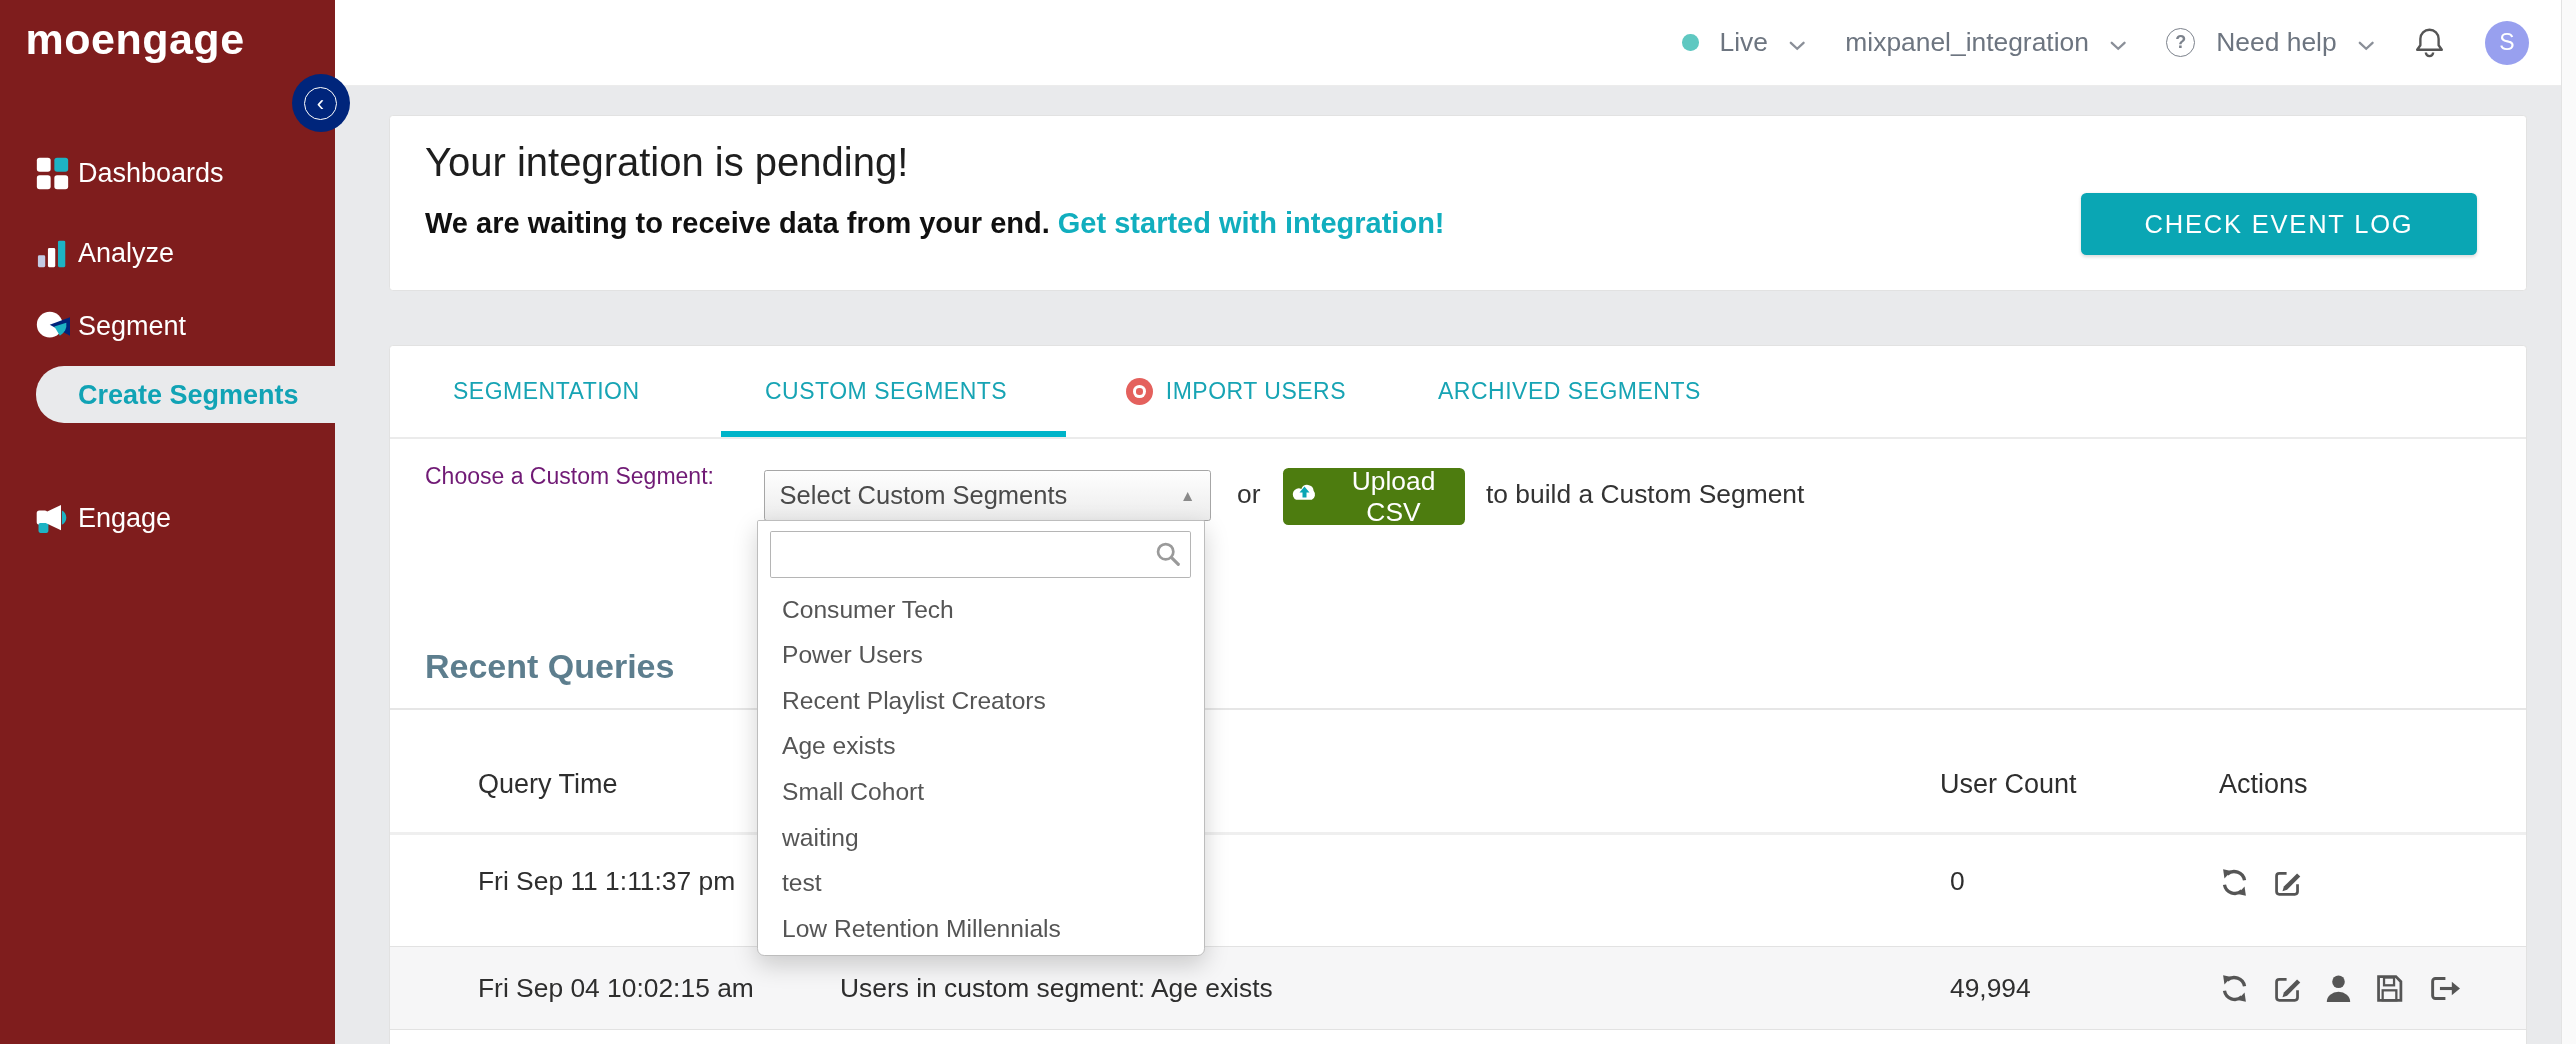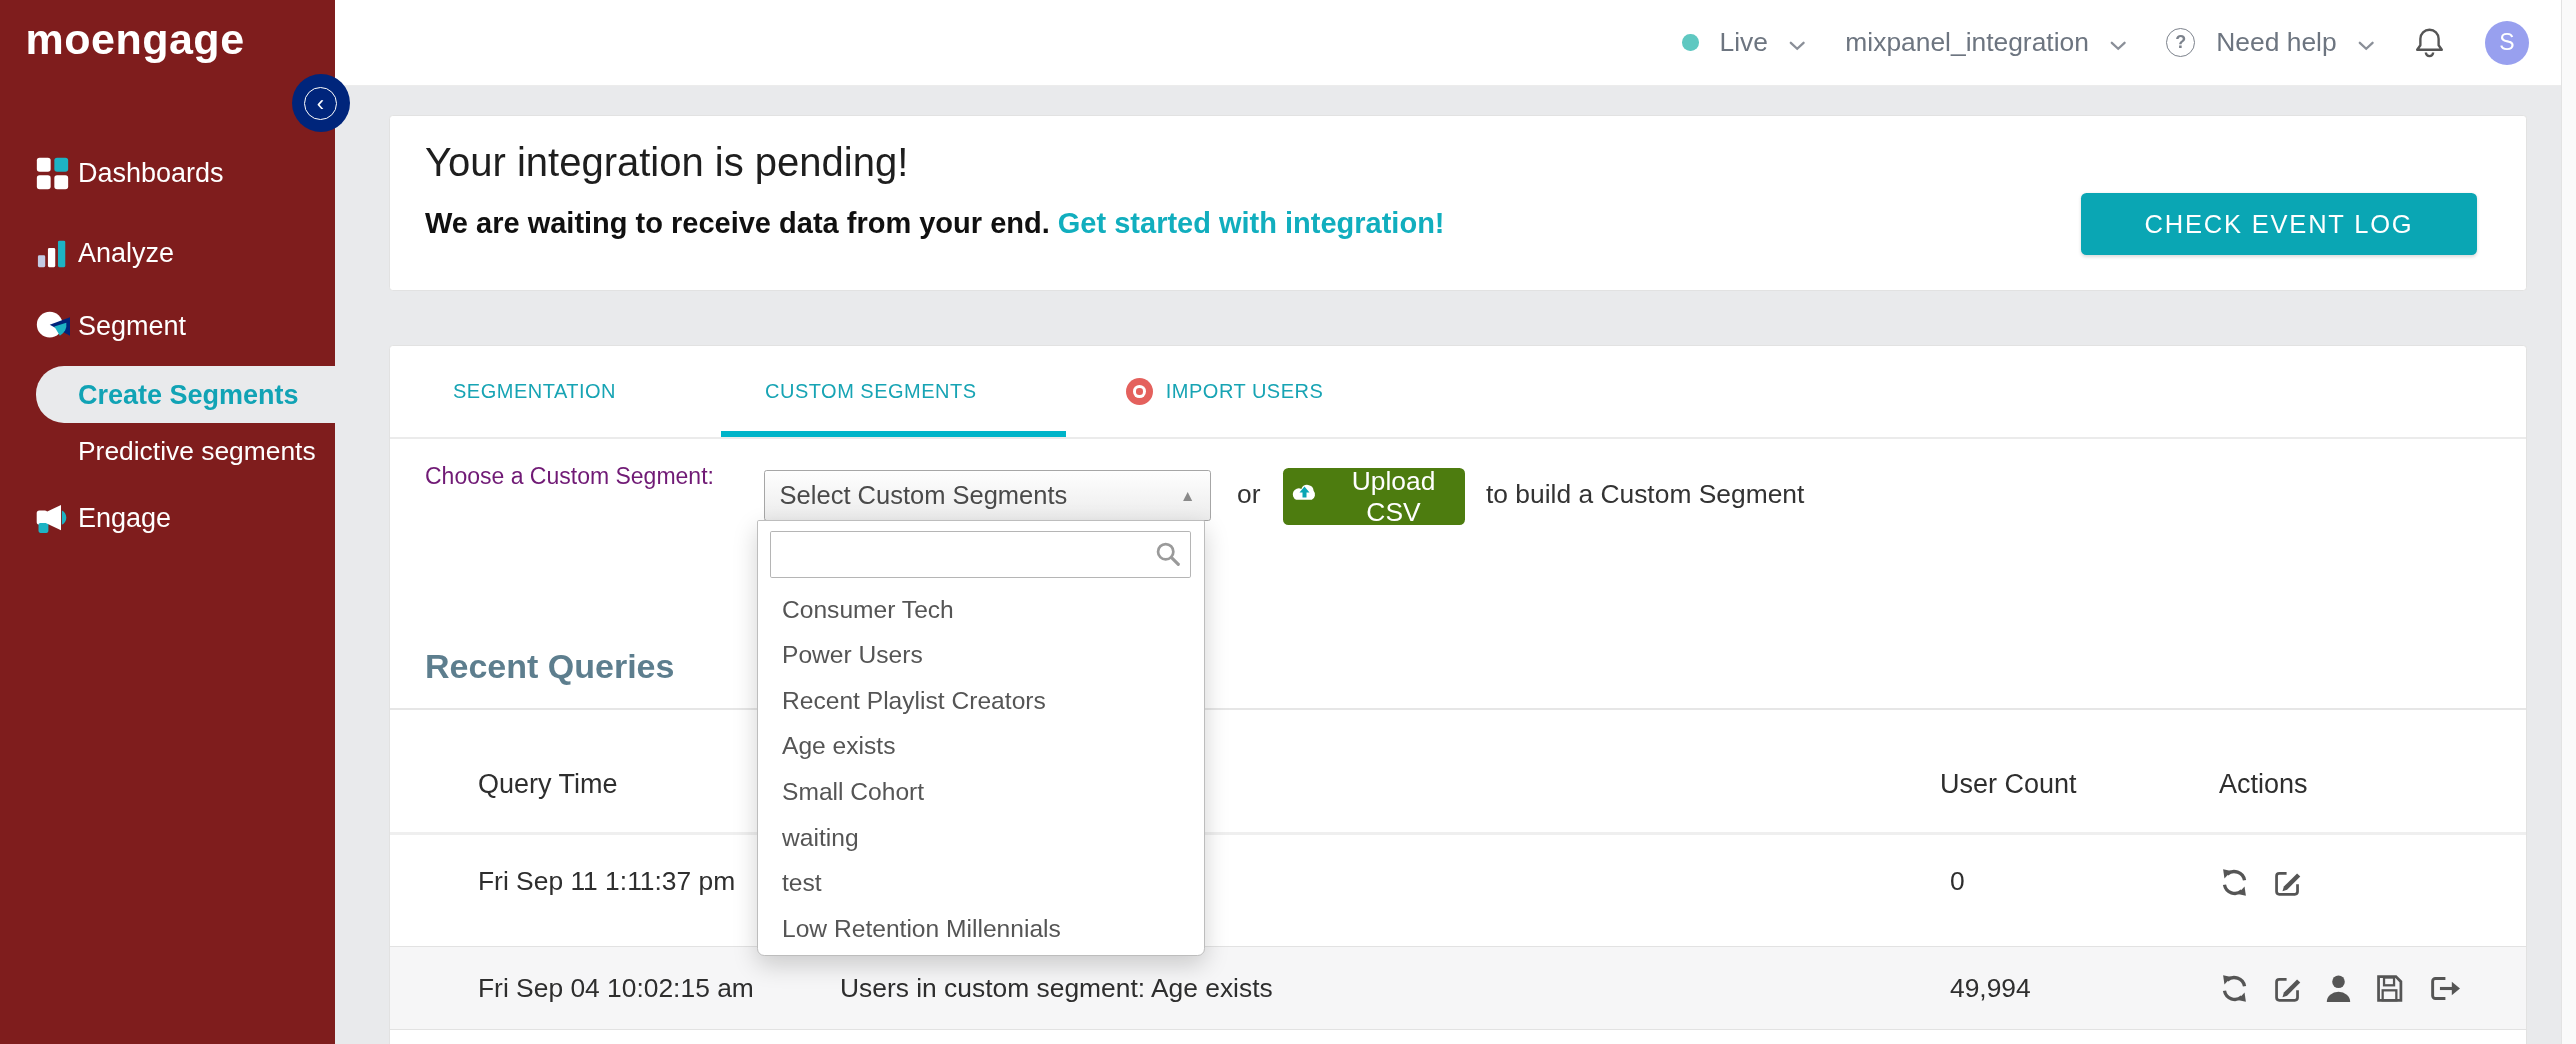--- a/index.html
+++ b/index.html
@@ -42,21 +42,21 @@
   .banner-sub{position:absolute;left:35px;top:91px;font-size:29px;font-weight:700;color:#101010;white-space:nowrap;}
   .banner-link{color:#11aebe;cursor:pointer;}
   .check-btn{position:absolute;right:49px;top:77px;width:396px;height:62px;background:#0aa6b4;border:none;
        border-radius:5.5px;color:#fff;font-size:25.5px;letter-spacing:1.8px;display:flex;align-items:center;
        justify-content:center;cursor:pointer;font-family:inherit;box-shadow:0 1.8px 3.6px rgba(0,0,0,.15);}
 
   
   .card{position:absolute;left:389px;top:345px;width:2138px;height:700px;background:#fff;
        border:0.9px solid #e2e2e2;border-radius:3.6px 3.6px 0 0;box-sizing:border-box;z-index:2;}
   .tab{position:absolute;top:0;height:91px;display:flex;align-items:center;gap:12.8px;
-       font-size:20px;color:#17a4b4;letter-spacing:0.5px;cursor:pointer;white-space:nowrap;justify-content:flex-end;}
+       font-size:23px;color:#17a4b4;letter-spacing:0.5px;cursor:pointer;white-space:nowrap;justify-content:flex-end;}
   .tab-underline{position:absolute;left:331px;top:85px;width:345px;height:7.3px;background:#00b4c9;}
   .tabs-divider{position:absolute;left:0;top:91px;width:100%;height:1.8px;background:#ebebeb;}
   .import-dot{width:27px;height:27px;border-radius:50%;background:#e4615d;display:flex;align-items:center;justify-content:center;}
   .import-dot-ring{width:12.8px;height:12.8px;border-radius:50%;background:#fff;display:flex;align-items:center;justify-content:center;}
   .import-dot-core{width:6.4px;height:6.4px;border-radius:50%;background:#e4615d;}
 
   .choose-label{position:absolute;left:35px;top:117px;font-size:23px;color:#701a75;}
   .select{position:absolute;left:367px;top:124px;width:447px;height:51px;border:0.9px solid #a6a6a6;border-radius:2.7px;
        background:linear-gradient(#fefefe,#ececec);box-sizing:border-box;display:flex;align-items:center;
        justify-content:space-between;padding:0 14.6px;cursor:pointer;margin-left:7px;}
@@ -134,23 +134,20 @@
           <path d="M21 19 L34 15 A13.5 13.5 0 0 1 27 29 Z" fill="#1db3c4"></path>
         </svg>
       </span>
       <span class="nav-label">Segment</span>
     </div>
 
     <div class="pill">
       <span class="pill-label">Create Segments</span>
     </div>
 
-    <div class="nav-item" style="top:429px">
-      <span class="subnav-label">Predictive segments</span>
-    </div>
 
     <div class="nav-item" style="top:496px">
       <span class="nav-icon">
         <svg width="36" height="33" viewBox="0 0 40 36">
           <rect x="3" y="9" width="12" height="16" rx="3" fill="#fff"></rect>
           <rect x="5" y="23" width="11" height="11" rx="2" fill="#1db3c4"></rect>
           <path d="M13 11 L30 3 V31 L13 23 Z" fill="#fff"></path>
           <path d="M31 9 a9 9 0 0 1 0 16 z" fill="#1db3c4"></path>
         </svg>
       </span>
@@ -213,20 +210,23 @@
     <div class="tab" style="left:375px">
       <span>CUSTOM SEGMENTS</span>
     </div>
     <div class="tab" style="left:736px">
       <span class="import-dot">
         <span class="import-dot-ring">
             <span class="import-dot-core"></span>
           </span>
       </span>
       <span>IMPORT USERS</span>
+    </div>
+    <div class="tab" style="left:1048px">
+      <span>ARCHIVED SEGMENTS</span>
     </div>
     <div class="tab-underline"></div>
     <div class="tabs-divider"></div>
 
     <div class="choose-label">Choose a Custom Segment:</div>
     <div class="select">
       <span class="select-text">Select Custom Segments</span>
       <span class="select-caret">▲</span>
     </div>
     <div class="or-label">or</div>

